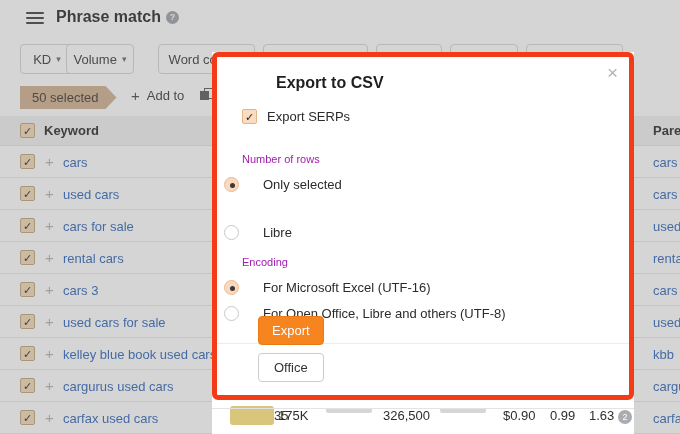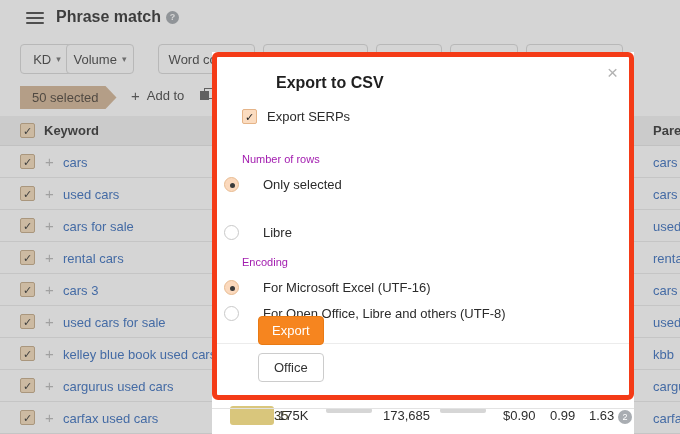--- a/index.html
+++ b/index.html
@@ -242,21 +242,21 @@
       <button class="btn-cancel">Office</button>
     </div>
   </div>
 
   <div class="strip">
     <span class="kd-badge">35</span>
     <span class="s-vol">175K</span>
     <span class="bar bar-green">
         <span class="fill"></span>
       </span>
-    <span class="s-traffic">173,685</span>
+    <span class="s-traffic">326,500</span>
     <span class="bar bar-clicks">
         <span class="b"></span>
         <span class="o"></span>
       </span>
     <span class="s-cpc">$0.90</span>
     <span class="s-cps">0.99</span>
     <span class="s-rr">1.63</span>
     <span class="serp-badge">2</span>
     <span class="sep"></span>
   </div>

